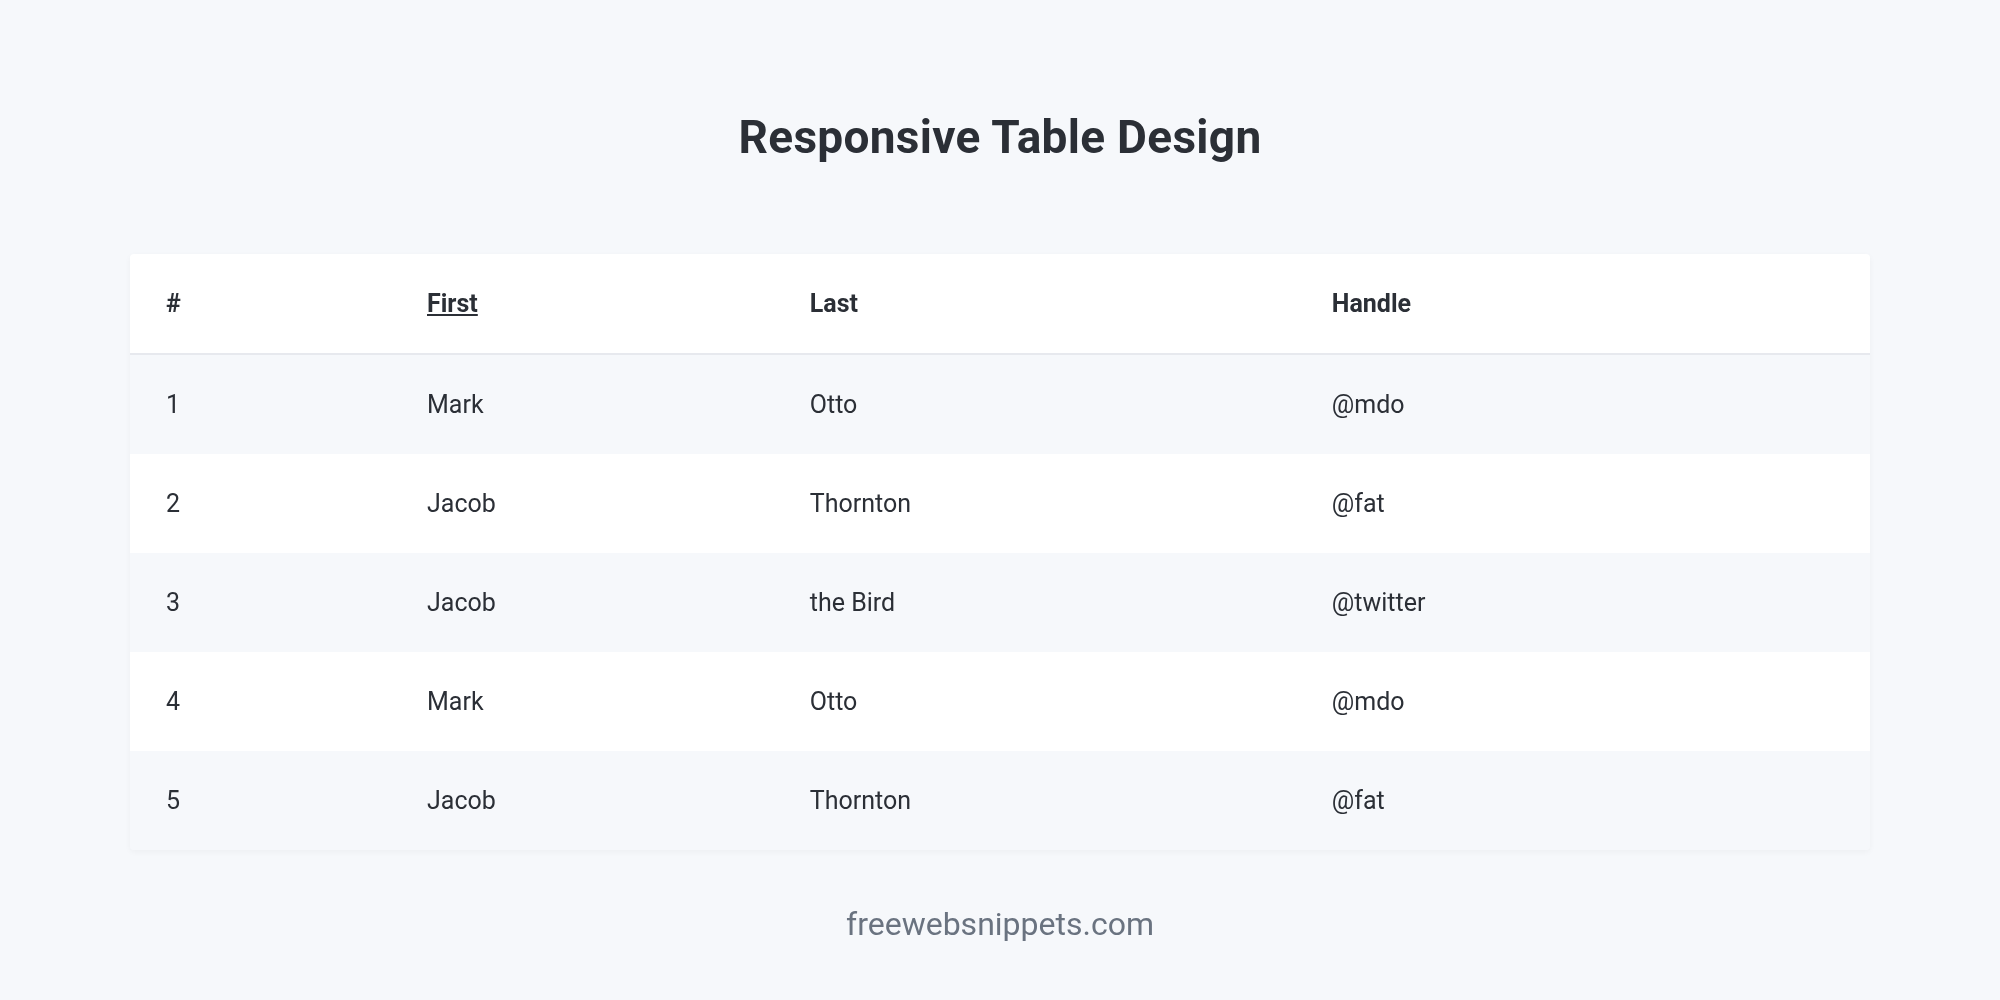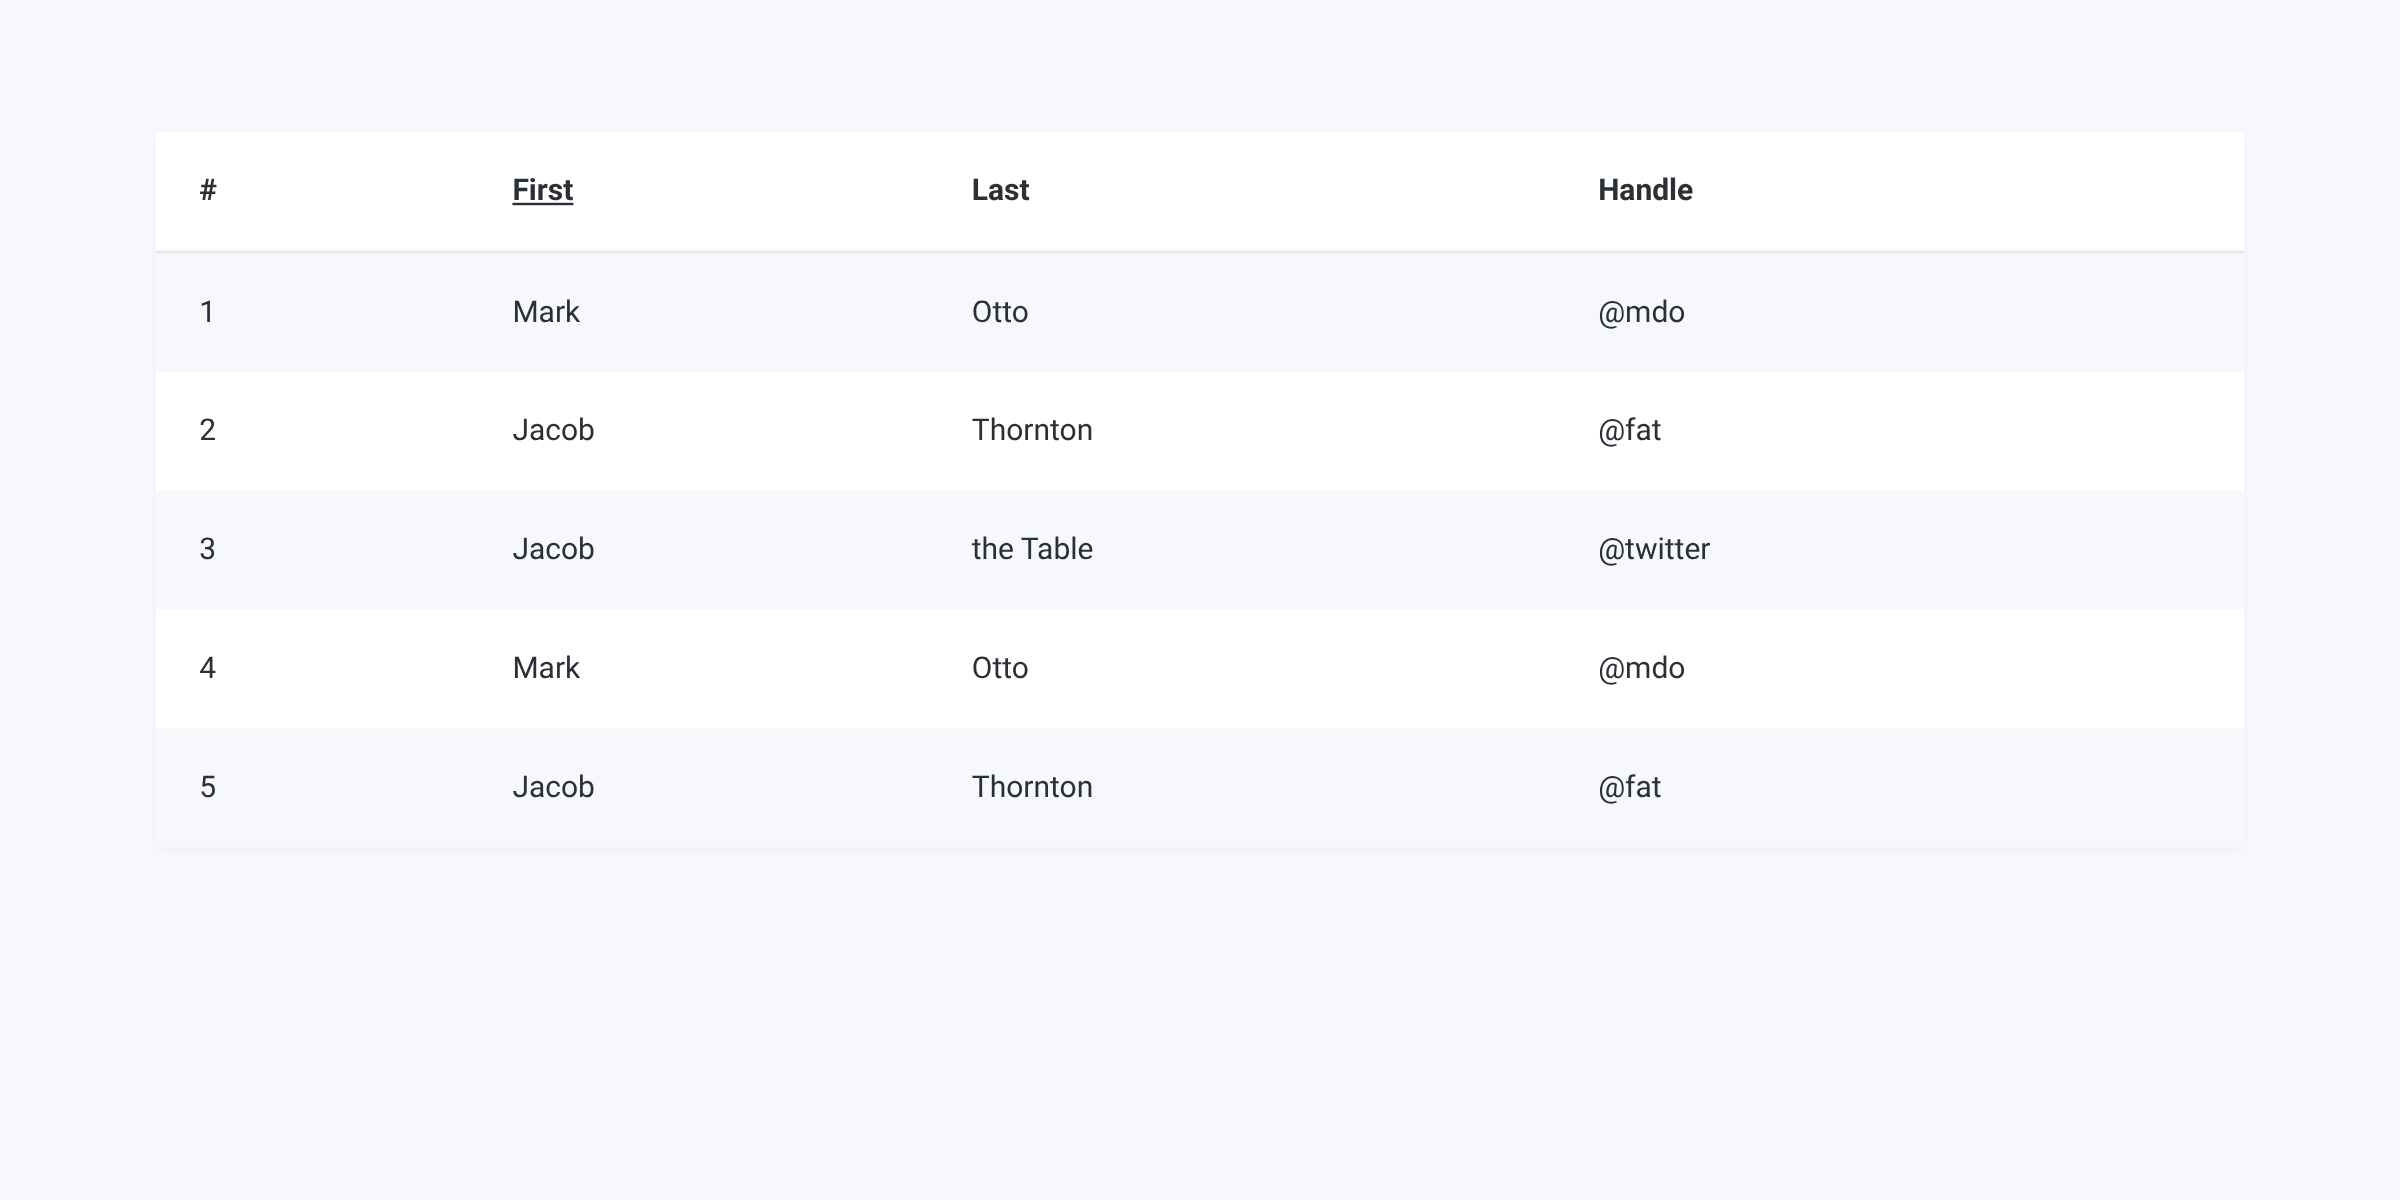--- a/index.html
+++ b/index.html
@@ -55,20 +55,21 @@
       font-size: 32px;
       color: #6a7380;
       margin-top: 55px;
       font-weight: 400;
     }
   </style>
 </head>
 <body>
 
 <div class="page">
+  <h1 class="title">Responsive Table Design</h1>
 
   <div class="table-wrap">
     <table>
       <thead>
         <tr>
           <th class="col-idx">#</th>
           <th class="col-first">First</th>
           <th class="col-last">Last</th>
           <th class="col-handle">Handle</th>
         </tr>
@@ -82,32 +83,33 @@
         </tr>
         <tr>
           <td>2</td>
           <td>Jacob</td>
           <td>Thornton</td>
           <td>@fat</td>
         </tr>
         <tr>
           <td>3</td>
           <td>Jacob</td>
-          <td>the Table</td>
+          <td>the Bird</td>
           <td>@twitter</td>
         </tr>
         <tr>
           <td>4</td>
           <td>Mark</td>
           <td>Otto</td>
           <td>@mdo</td>
         </tr>
         <tr>
           <td>5</td>
           <td>Jacob</td>
           <td>Thornton</td>
           <td>@fat</td>
         </tr>
       </tbody>
     </table>
   </div>
 
+  <div class="footer">freewebsnippets.com</div>
 </div>
 
 </body></html>

